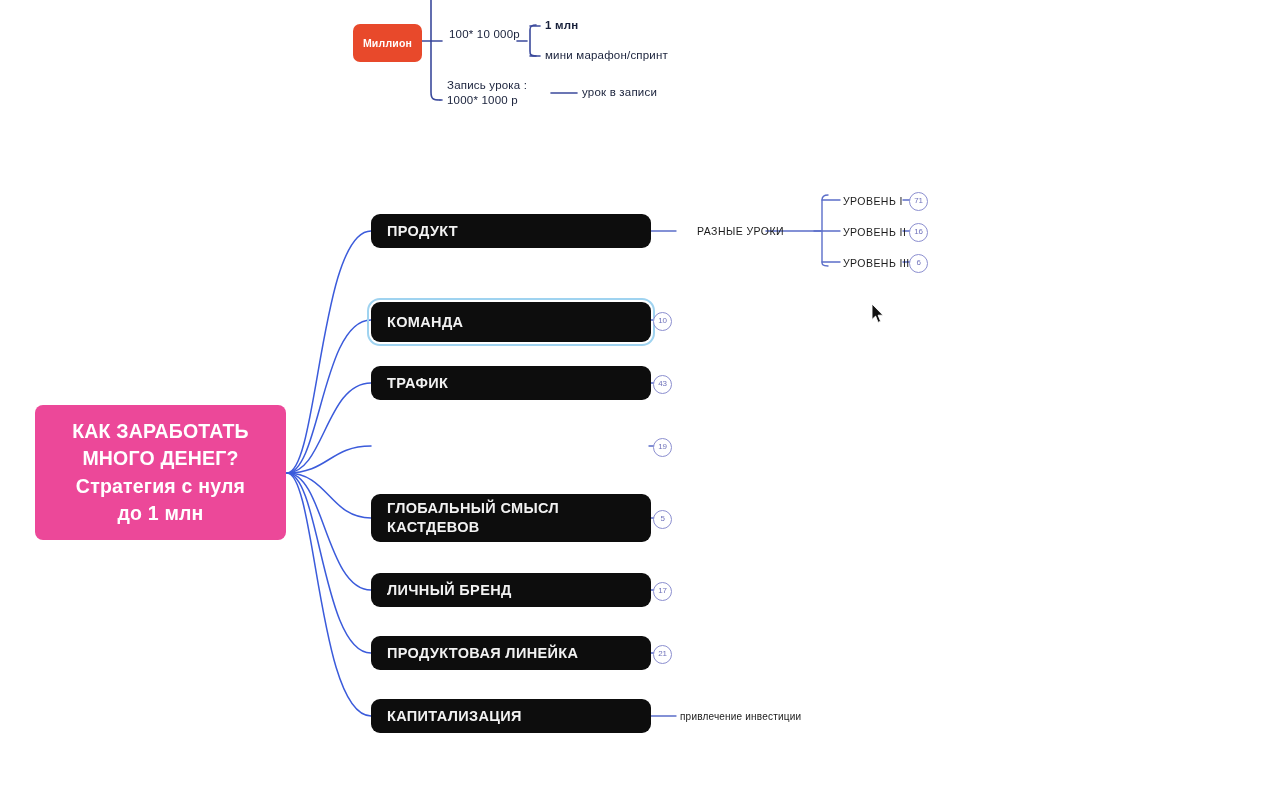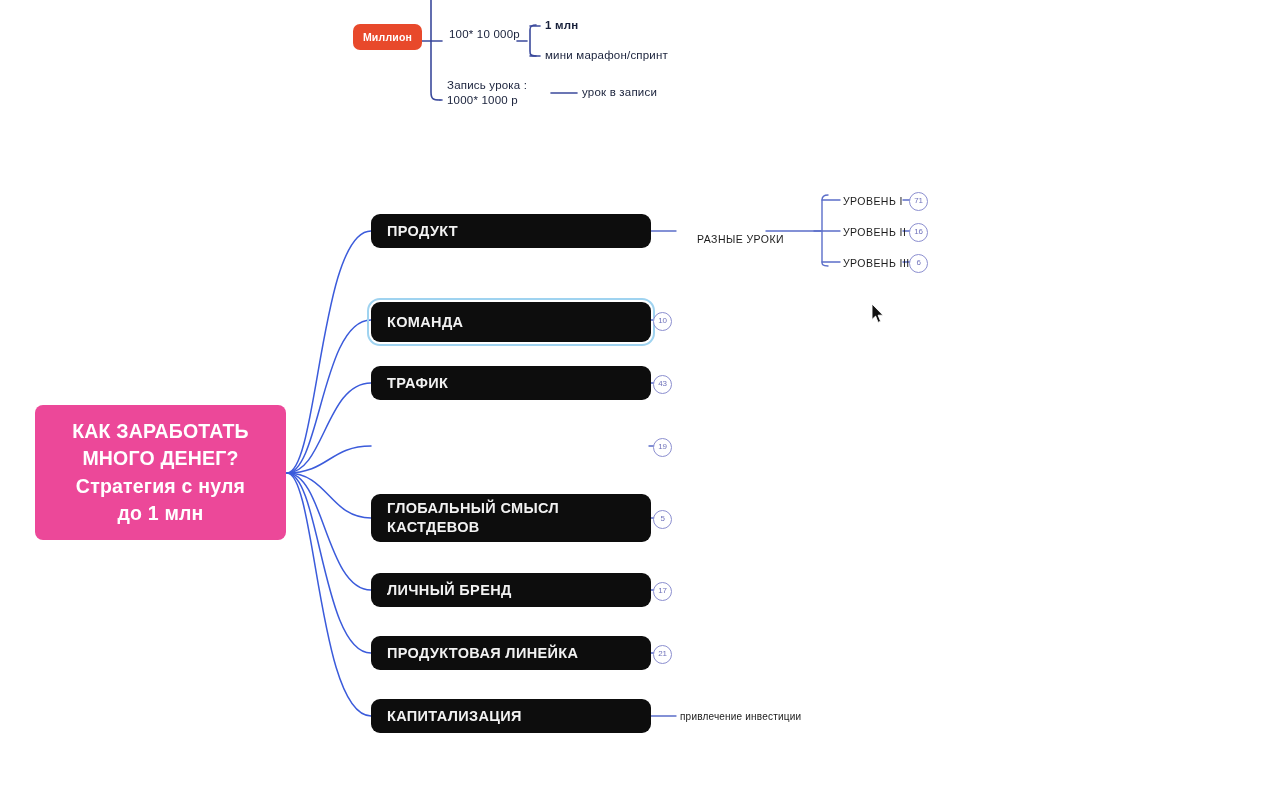--- a/index.html
+++ b/index.html
@@ -113,21 +113,21 @@
     letter-spacing: 0.2px;
     font-weight: 400;
   }
 
   
   .pill-orange {
     position: absolute;
     left: 353px;
     top: 24px;
     width: 69px;
-    height: 26px;
+    height: 38px;
     background: #e8492b;
     border-radius: 7px;
     display: flex;
     align-items: center;
     justify-content: center;
   }
   .pill-orange span {
     color: #ffffff;
     font-size: 10.5px;
     font-weight: bold;
@@ -262,21 +262,21 @@
 
   <div class="topic" style="left:371px; top:636px; width:280px; height:34px;">
     <span class="topic-label">ПРОДУКТОВАЯ ЛИНЕЙКА</span>
   </div>
   <div class="badge" style="left:653px; top:645px;">21</div>
 
   <div class="topic" style="left:371px; top:699px; width:280px; height:34px;">
     <span class="topic-label">КАПИТАЛИЗАЦИЯ</span>
   </div>
 
-  <div class="leaf" style="left:680px; top:232px;padding-left:17px;">РАЗНЫЕ УРОКИ</div>
+  <div class="leaf" style="left:680px; top:224px;padding-left:17px;">РАЗНЫЕ УРОКИ</div>
 
   <div class="leaf" style="left:843px; top:194px;">УРОВЕНЬ I</div>
   <div class="badge" style="left:909px; top:192px;">71</div>
 
   <div class="leaf" style="left:843px; top:225px;">УРОВЕНЬ II</div>
   <div class="badge" style="left:909px; top:223px;">16</div>
 
   <div class="leaf" style="left:843px; top:256px;">УРОВЕНЬ III</div>
   <div class="badge" style="left:909px; top:254px;">6</div>
 

